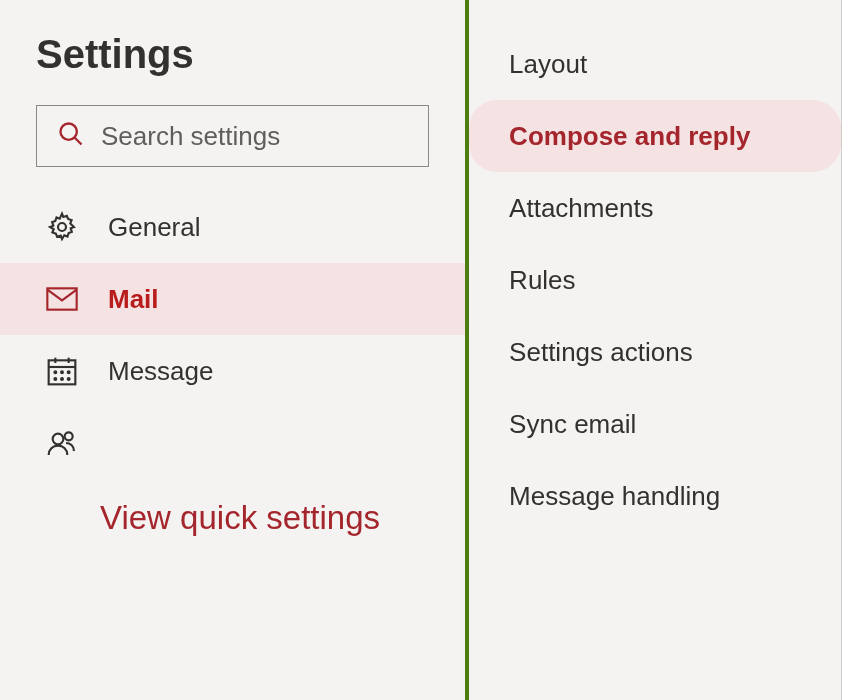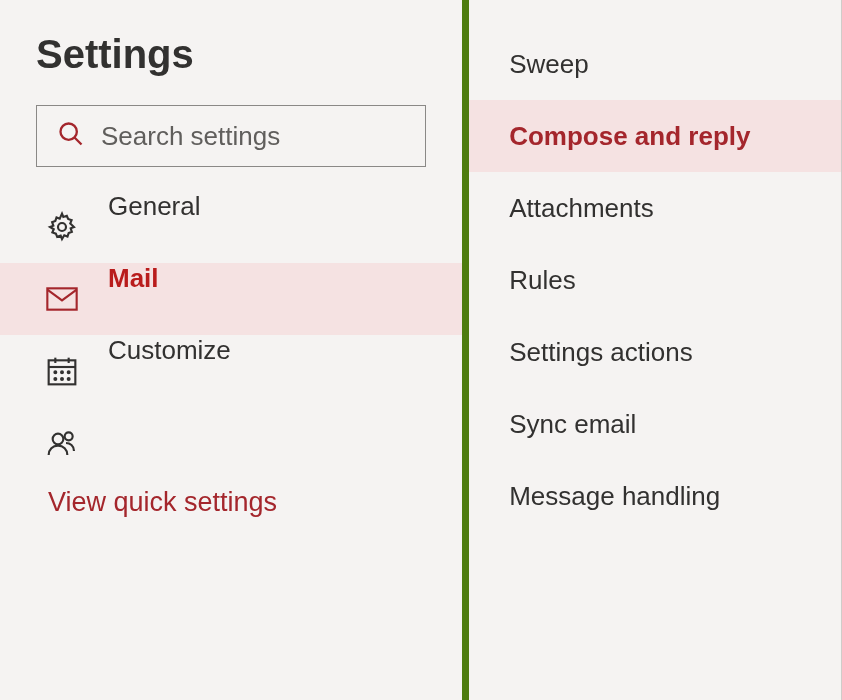--- a/index.html
+++ b/index.html
@@ -12,21 +12,21 @@
       color: #323130;
     }
     .container {
       display: flex;
       width: 100%;
       height: 100%;
     }
     .left-panel {
       width: 503px;
       background: #f5f3f2;
-      border-right: 7px solid #4d7c0f;
+      border-right: 4px solid #4d7c0f;
       padding-top: 32px;
     }
     .right-panel {
       width: 400px;
       background: #f5f3f2;
       border-right: 1px solid #d0ccc9;
     }
     .panel-title {
       font-size: 40px;
       font-weight: 700;
@@ -54,20 +54,21 @@
       margin-left: 16px;
       color: #605e5c;
       width: 100%;
       font-family: inherit;
     }
     .search-input::placeholder {
       color: #605e5c;
     }
     .nav-item {
       display: flex;
+      align-items: center;
       height: 72px;
       padding-left: 44px;
       cursor: pointer;
       font-size: 26px;
     }
     .nav-item .icon-holder {
       width: 36px;
       display: flex;
       align-items: center;
       justify-content: center;
@@ -75,38 +76,39 @@
     .nav-item .nav-label {
       margin-left: 28px;
     }
     .nav-item.selected {
       background: #f5e2e2;
       color: #b91c1c;
       font-weight: 600;
     }
     .nav-item.selected svg { stroke: #a4262c; }
     .quick-settings-link {
-      margin-top: 8px;
-      padding-left: 48px;
-      font-size: 27px;
+      margin-top: 20px;
+      padding-left: 100px;
+      font-size: 33px;
       color: #a4262c;
       cursor: pointer;
     }
     .sub-item {
       height: 72px;
       display: flex;
       align-items: center;
       padding-left: 40px;
       font-size: 26px;
       cursor: pointer;
     }
     .sub-item.selected {
       background: #f5e2e2;
       color: #a4262c;
       font-weight: 700;
+      border-radius: 28px;
     }
     .right-panel-inner {
       padding-top: 28px;
     }
   </style>
 </head>
 <body>
 
 <div class="container">
   <div class="left-panel">
@@ -150,41 +152,41 @@
           <line x1="7" y1="2" x2="7" y2="6"></line>
           <line x1="17" y1="2" x2="17" y2="6"></line>
           <circle cx="7" cy="13" r="0.7" fill="#323130"></circle>
             <circle cx="12" cy="13" r="0.7" fill="#323130"></circle>
             <circle cx="17" cy="13" r="0.7" fill="#323130"></circle>
           <circle cx="7" cy="18" r="0.7" fill="#323130"></circle>
             <circle cx="12" cy="18" r="0.7" fill="#323130"></circle>
             <circle cx="17" cy="18" r="0.7" fill="#323130"></circle>
         </svg>
       </span>
-      <span class="nav-label">Customize</span>
+      <span class="nav-label">Message</span>
     </div>
 
     <div class="nav-item">
       <span class="icon-holder">
         <svg width="32" height="32" viewBox="0 0 24 24" fill="none" stroke="#323130" stroke-width="1.6">
           <circle cx="9" cy="9" r="4"></circle>
           <path d="M2 21c0-4 3-7 7-7s7 3 7 7"></path>
           <circle cx="17" cy="7" r="3"></circle>
           <path d="M15 12c3 0 6 2 6 6"></path>
         </svg>
       </span>
     </div>
 
     <div class="quick-settings-link">View quick settings</div>
   </div>
 
   <div class="right-panel">
     <div class="right-panel-inner">
       <div class="sub-item">
-        <span>Sweep</span>
+        <span>Layout</span>
       </div>
       <div class="sub-item selected">
         <span>Compose and reply</span>
       </div>
       <div class="sub-item">
         <span>Attachments</span>
       </div>
       <div class="sub-item">
         <span>Rules</span>
       </div>

